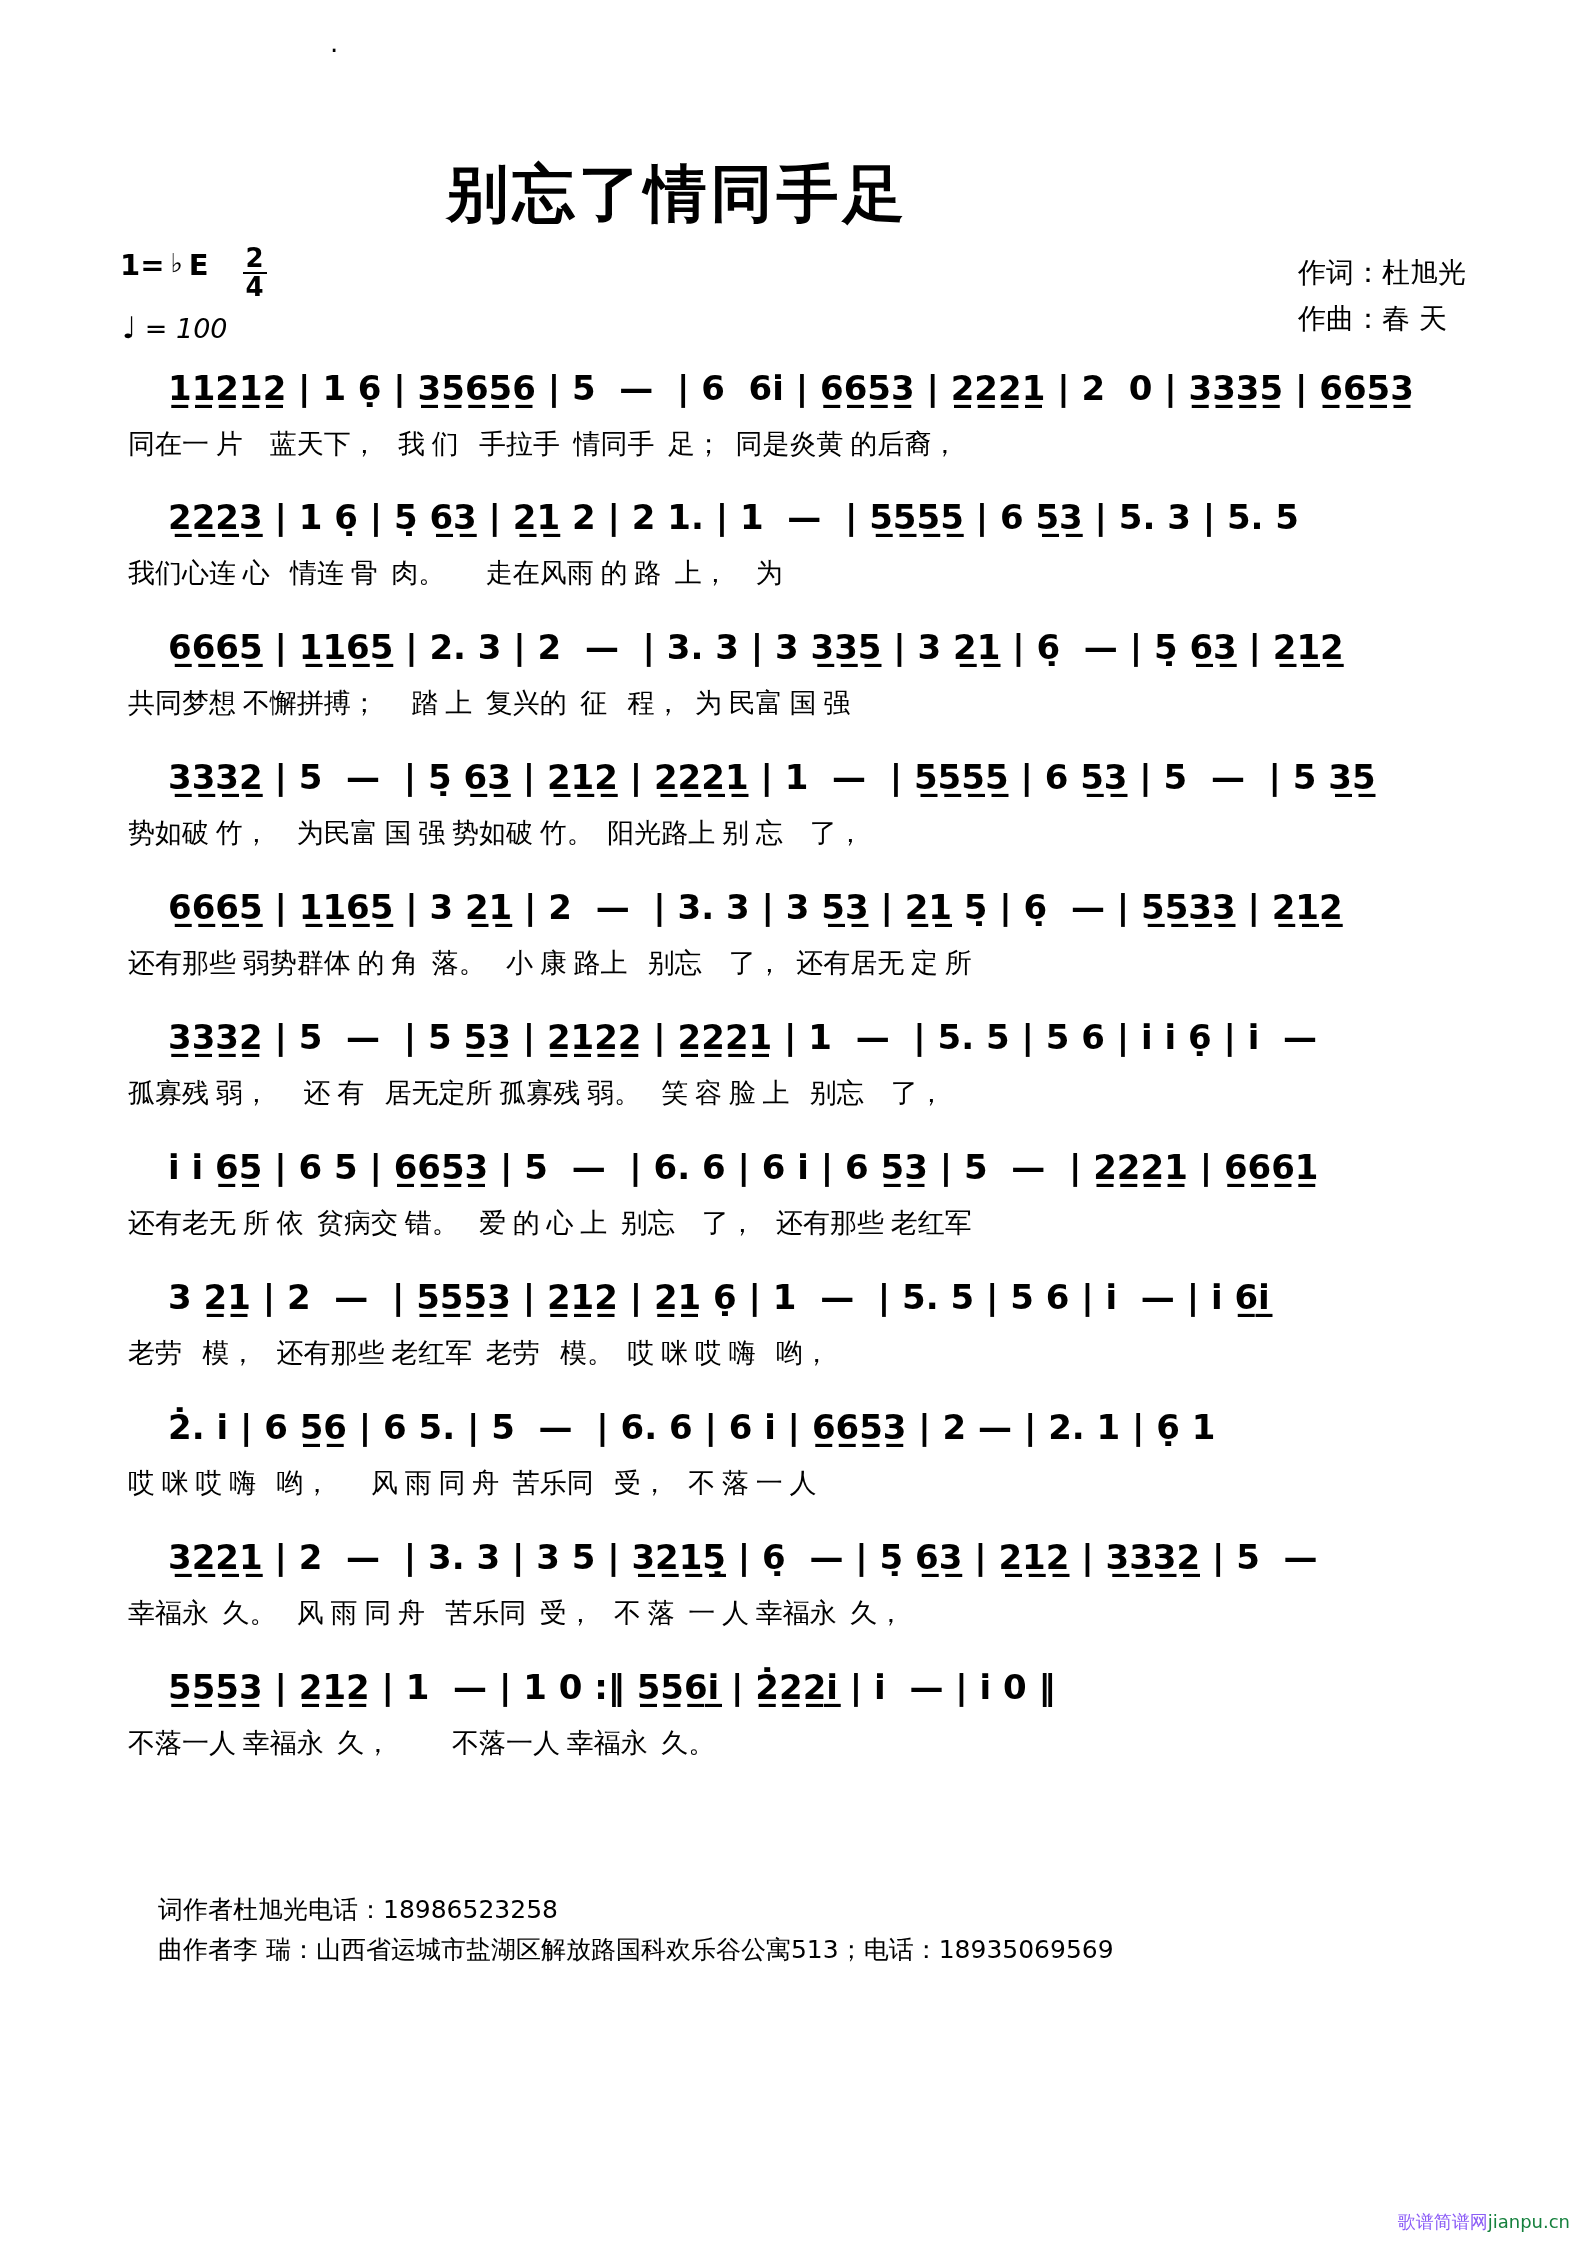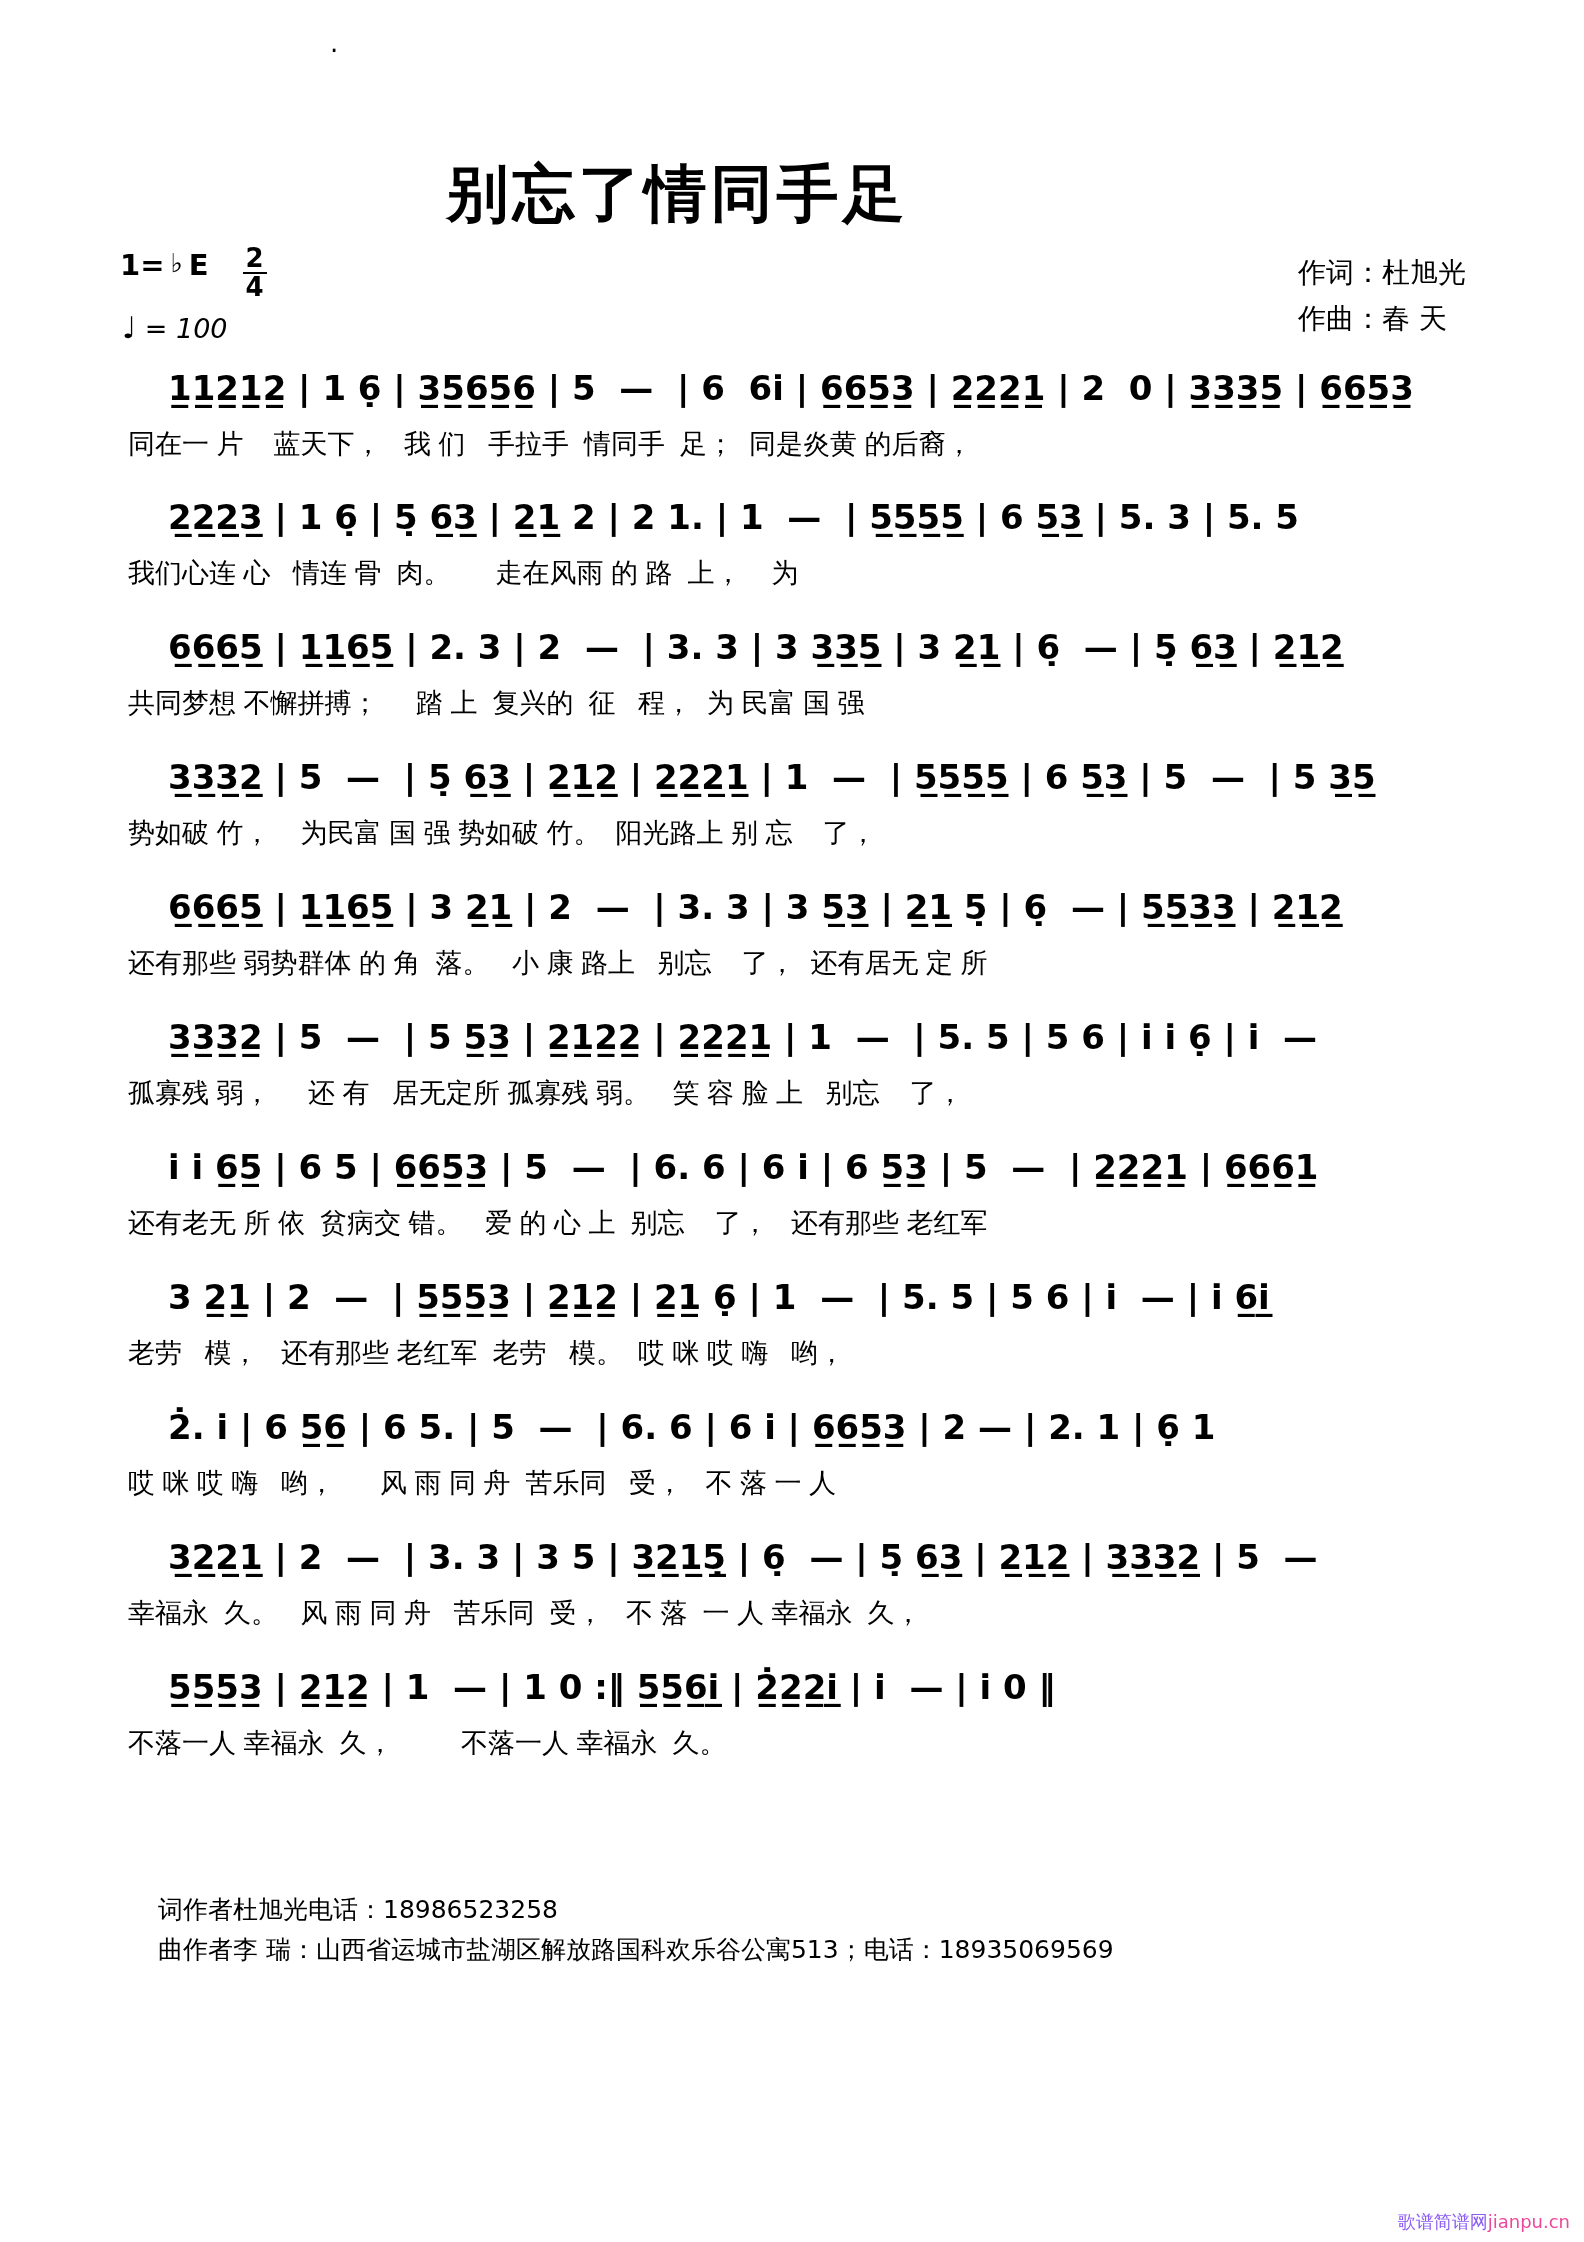--- a/index.html
+++ b/index.html
@@ -94,21 +94,21 @@
     font-family: "DejaVu Sans", sans-serif;
     font-size: 34px;
     font-weight: bold;
     white-space: pre;
     letter-spacing: 0px;
     margin-left: 40px;
   }
   .lyrics {
     position: relative;
     height: 46px;
-    font-family: Liberation Sans, sans-serif;
+    font-family: Liberation Serif, serif;
     font-size: 27px;
     white-space: pre;
     letter-spacing: 0px;
   }
 
   
   .footer {
     position: absolute;
     left: 158px;
     top: 1890px;
@@ -118,21 +118,21 @@
   }
   .watermark {
     position: absolute;
     right: 14px;
     bottom: 8px;
     font-family: "DejaVu Sans", sans-serif;
     font-size: 18px;
     color: #333;
   }
   .watermark .cn { color: #8b5cf6; }
-  .watermark .red { color: #ec4899; }
+  .watermark .red { color: #15803d; }
   .dot-mark {
     position: absolute;
     left: 330px;
     top: 28px;
     font-size: 26px;
     font-family: "DejaVu Sans", sans-serif;
   }
 </style>
 </head>
 <body>

